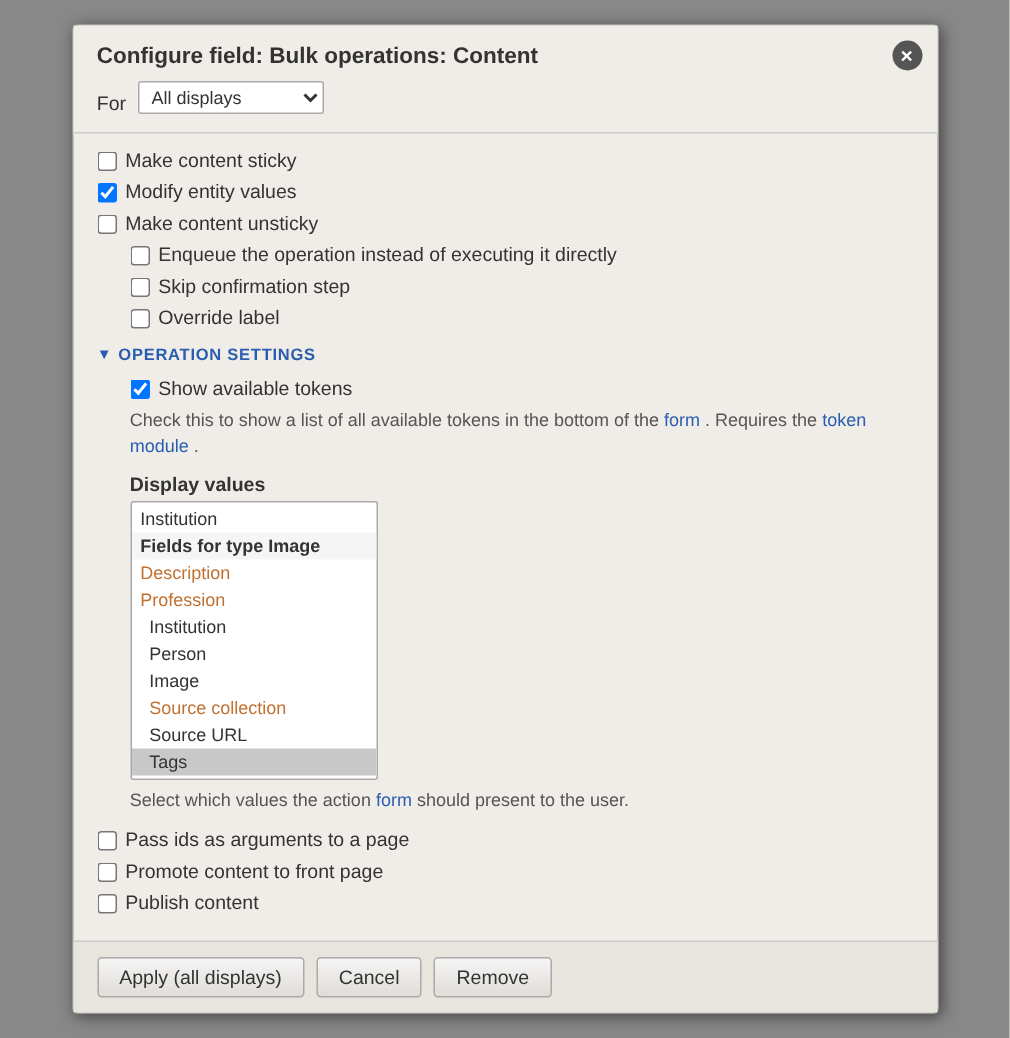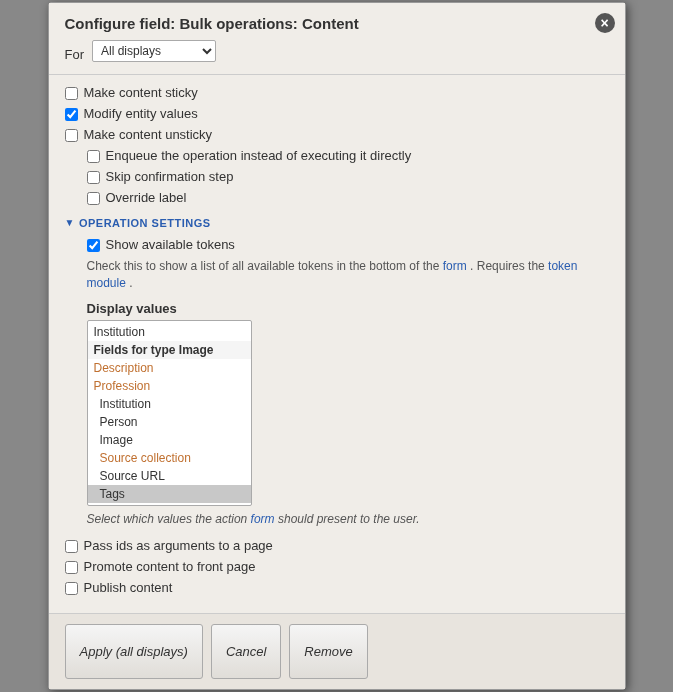--- a/index.html
+++ b/index.html
@@ -145,46 +145,44 @@
       color: #333;
     }
     .listbox option:checked, .listbox option[selected] {
       background: #c8c8c8;
       color: #333;
     }
     .listbox-help {
       font-size: 12px;
       color: #555;
       margin: 4px 0 0 22px;
-      font-style: italic;
     }
     .listbox-help a {
       color: #2a5db0;
       text-decoration: none;
     }
     .divider-section {
       margin: 12px 0 8px 0;
     }
     .modal-footer {
       background: #e8e4de;
       border-top: 1px solid #ccc;
       padding: 10px 16px;
       display: flex;
       gap: 8px;
       align-items: center;
     }
     .btn {
-      padding: 19px 14px;
+      padding: 5px 14px;
       font-size: 13px;
       border: 1px solid #aaa;
       border-radius: 3px;
       cursor: pointer;
       background: linear-gradient(to bottom, #f5f5f5, #e0ddd8);
       color: #333;
-      font-style: italic;
     }
     .btn-primary {
       background: linear-gradient(to bottom, #f5f5f5, #e0ddd8);
     }
   </style>
 </head>
 <body>
 
 <div class="modal-overlay">
   <div class="modal-header">

